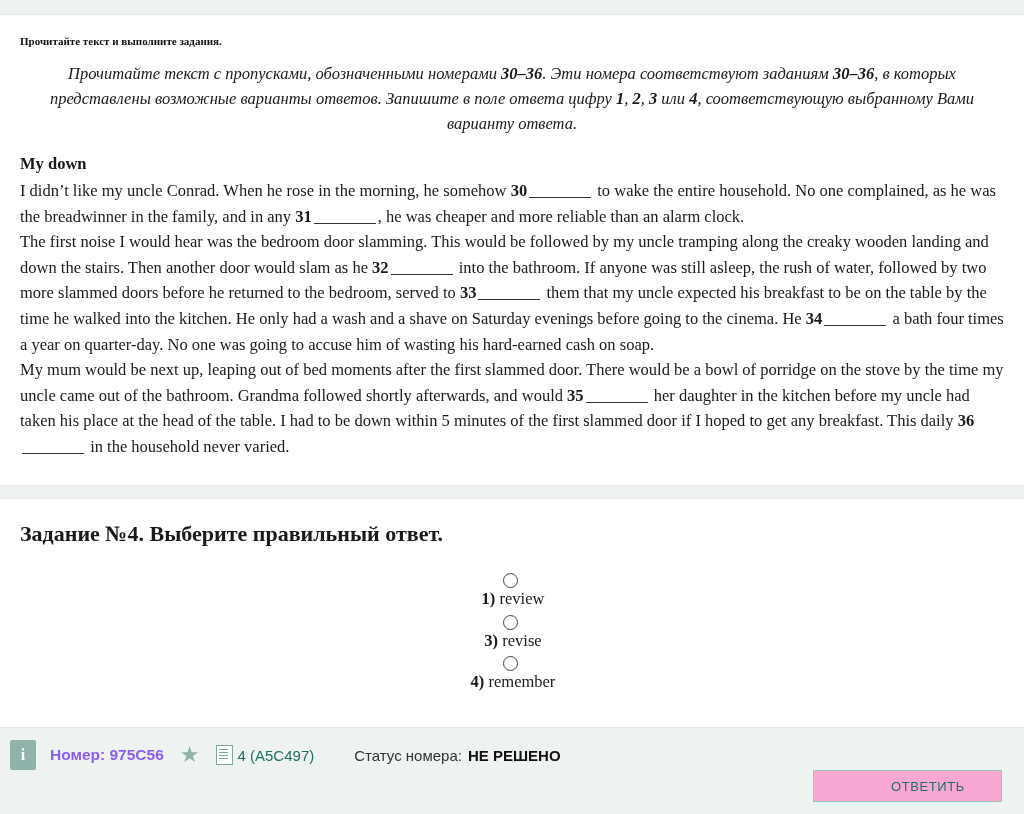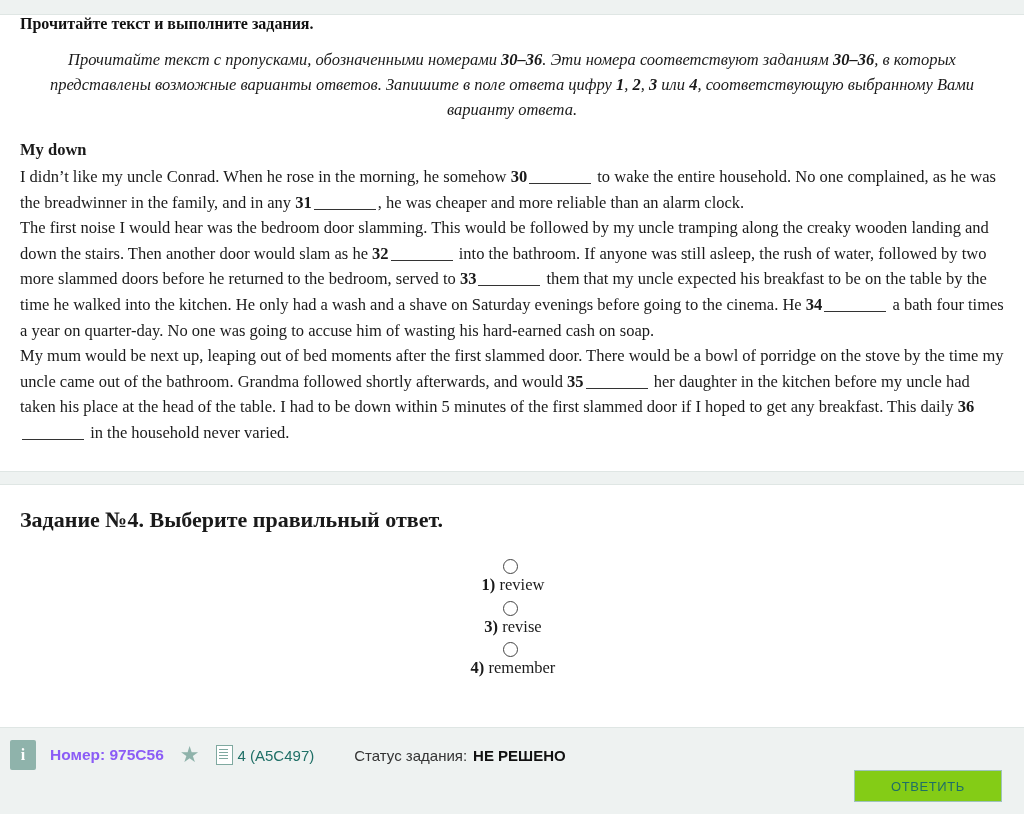--- a/index.html
+++ b/index.html
@@ -25,22 +25,22 @@
   .topstrip {
     height: 14px;
     background: #eef2f1;
     border-bottom: 1px solid #dfe6e4;
   }
   .content {
     padding: 0 20px;
   }
   .task-heading {
     font-weight: bold;
-    font-size: 16px;
-    margin-top: 0;
+    font-size: 11px;
+    margin-top: 20px;
     margin-bottom: 14px;
     color: #111;
   }
   .instructions {
     font-style: italic;
     line-height: 1.52;
     margin-bottom: 18px;
     text-align: center;
   }
   .instructions b {
@@ -184,30 +184,31 @@
     font-family: "Liberation Sans", sans-serif;
     font-weight: bold;
     color: #111;
   }
   .answer-btn {
     position: absolute;
     right: 22px;
     bottom: 12px;
     width: 146px;
     height: 30px;
-    background: #84cc16;
+    background: #f9a8d4;
     border: 1px solid #9ec3bb;
     color: #1f6f66;
     font-family: "Liberation Sans", sans-serif;
     font-size: 13px;
     letter-spacing: 0.6px;
     display: flex;
     align-items: center;
     justify-content: center;
     cursor: pointer;
+    padding-left: 41px;
   }
 </style>
 </head>
 <body>
 
 <div class="page">
 
   <div class="topstrip"></div>
 
   <div class="content">
@@ -246,19 +247,19 @@
       </div>
   </div>
 
   <div class="footer">
     <div class="footer-row">
       <div class="info-badge">i</div>
       <div class="num-label">Номер: 975C56</div>
       <div class="star">★</div>
       <div class="doc-icon"></div>
       <a class="doc-link" href="#">4 (A5C497)</a>
-      <div class="status-text">Статус задания:</div>
+      <div class="status-text">Статус номера:</div>
       <div class="status-value">НЕ РЕШЕНО</div>
     </div>
     <div class="answer-btn">ОТВЕТИТЬ</div>
   </div>
 
 </div>
 
 </body></html>

